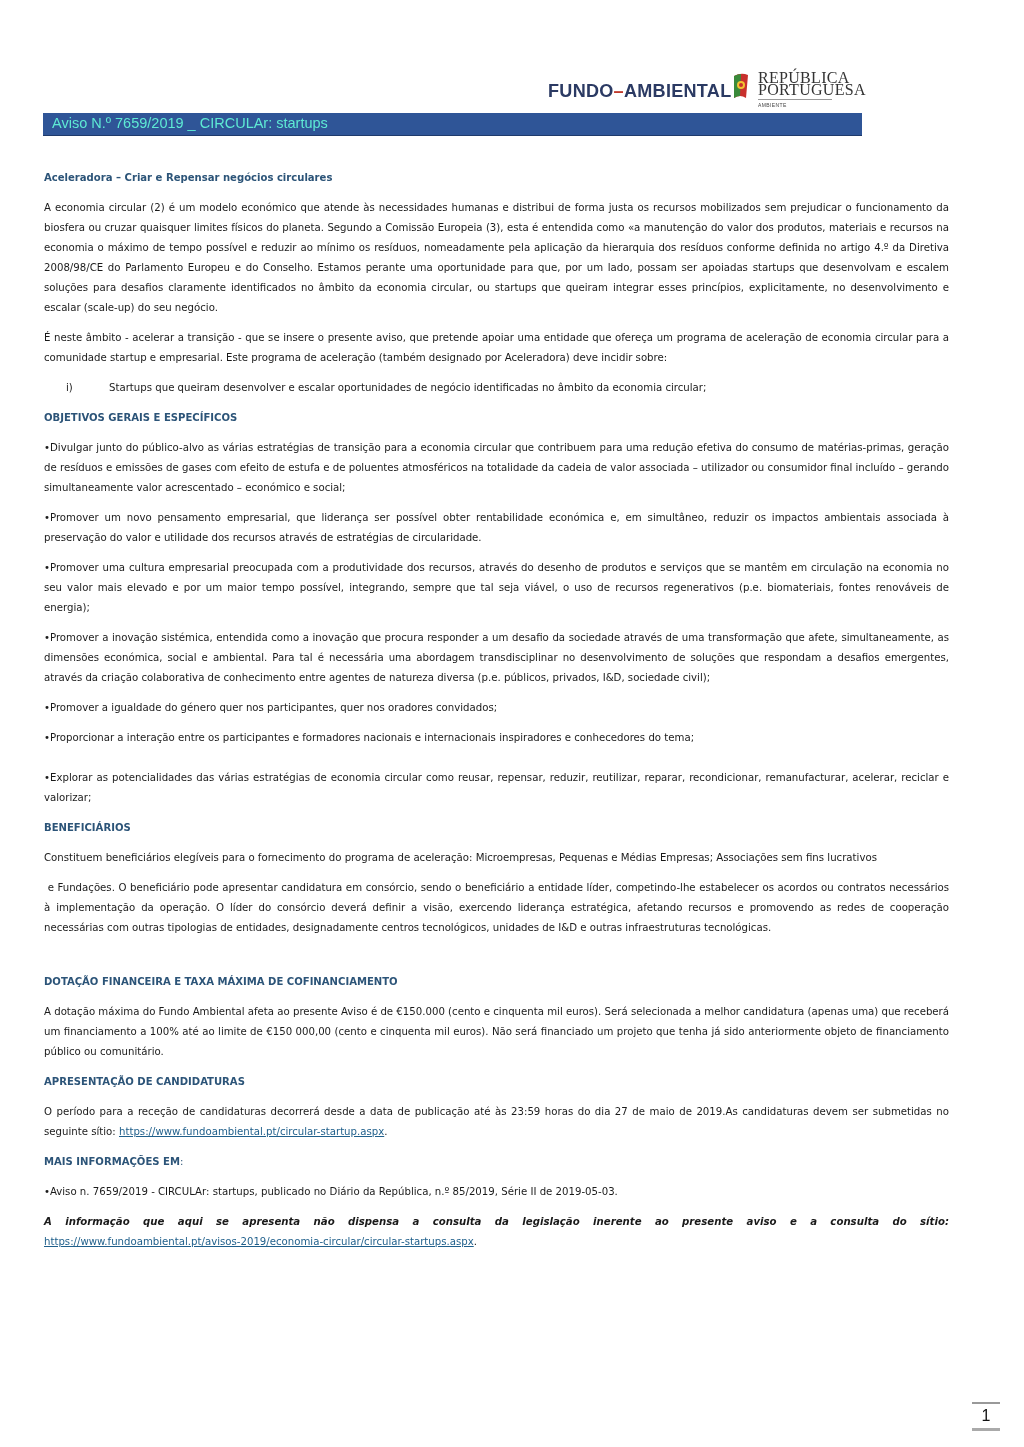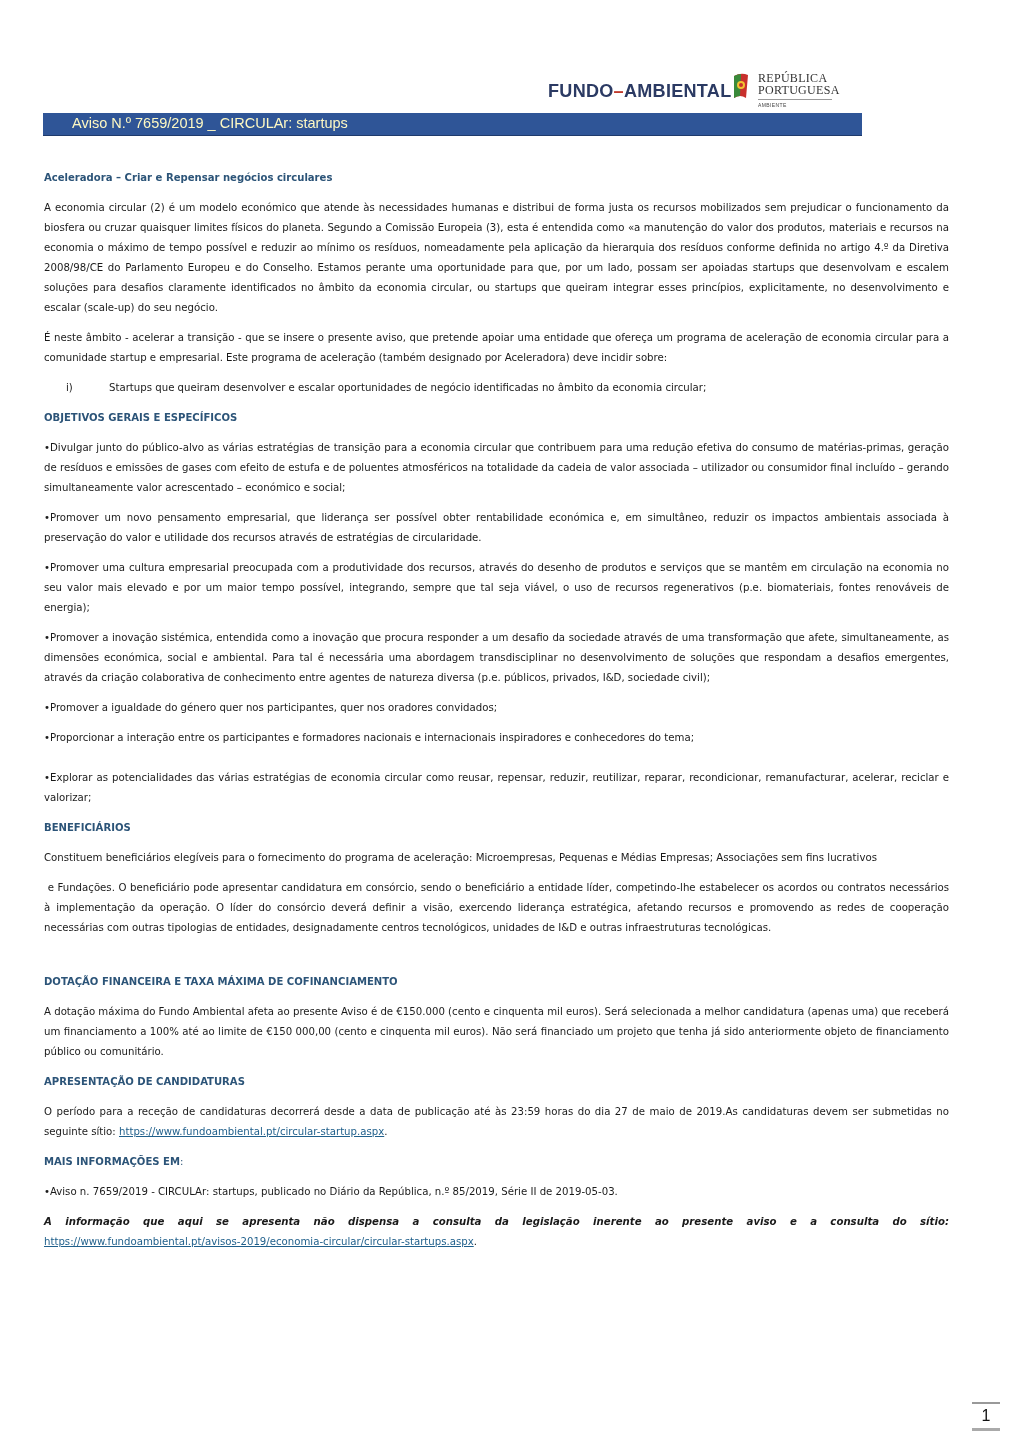--- a/index.html
+++ b/index.html
@@ -6,28 +6,28 @@
   body { width: 1024px; height: 1447px; position: relative; overflow: hidden;
          font-family: "DejaVu Sans Condensed", "Liberation Sans Narrow", "Liberation Sans", sans-serif; color: #1a1a1a; }
   .page { position: absolute; left: 0; top: 0; width: 880px; height: 1447px; }
 
   
   .logo-fundo { position: absolute; left: 548px; top: 80px; font-family: "Liberation Sans", sans-serif;
                 font-weight: bold; font-size: 19px; letter-spacing: 0.3px; color: #2b3a63; transform: scaleX(0.95); transform-origin: left; }
   .logo-fundo .dash { color: #c0392b; }
   .logo-rep { position: absolute; left: 732px; top: 70px; width: 110px; height: 42px; }
   .flag-icon { position: absolute; left: 0; top: 2px; width: 18px; height: 28px; }
-  .rep-text { position: absolute; left: 26px; top: 2px; font-family: "Liberation Serif", serif; font-size: 12px;
+  .rep-text { position: absolute; left: 26px; top: 2px; font-family: "Liberation Serif", serif; font-size: 16px;
               line-height: 12px; color: #333; letter-spacing: 0.3px; }
   .rep-line { position: absolute; left: 26px; top: 29px; width: 74px; height: 1px; background: #999; }
   .rep-sub { position: absolute; left: 26px; top: 32px; font-family: "Liberation Sans", sans-serif; font-size: 5px; color: #444; letter-spacing: 0.4px; }
 
   .title-bar { position: absolute; left: 43px; top: 113px; width: 819px; height: 22px; background: #2f5597;
                border-bottom: 1px solid #1f3a6b; }
-  .title-bar span { position: absolute; left: 9px; top: 2px; color: #fef9c3; font-size: 14.5px; font-family: "Liberation Sans", sans-serif; margin-left: 20px; }
+  .title-bar span { position: absolute; left: 9px; top: 2px; color: #5eead4; font-size: 14.5px; font-family: "Liberation Sans", sans-serif; }
 
   .content { position: absolute; left: 44px; top: 168px; width: 905px; font-size: 11.3px; line-height: 20px; }
   .h { color: #2c5478; font-weight: bold; font-size: 11.2px; margin: 0; }
   .p { margin: 0; text-align: justify; }
   .gap8 { height: 10px; }
   .gap10 { height: 10px; }
   .list { margin: 0; padding: 0; list-style: none; }
   .list li { position: relative; padding-left: 65px; text-align: justify; }
   .list .num { position: absolute; left: 22px; top: 0; }
   a.link { color: #1f5f8b; text-decoration: underline; }

